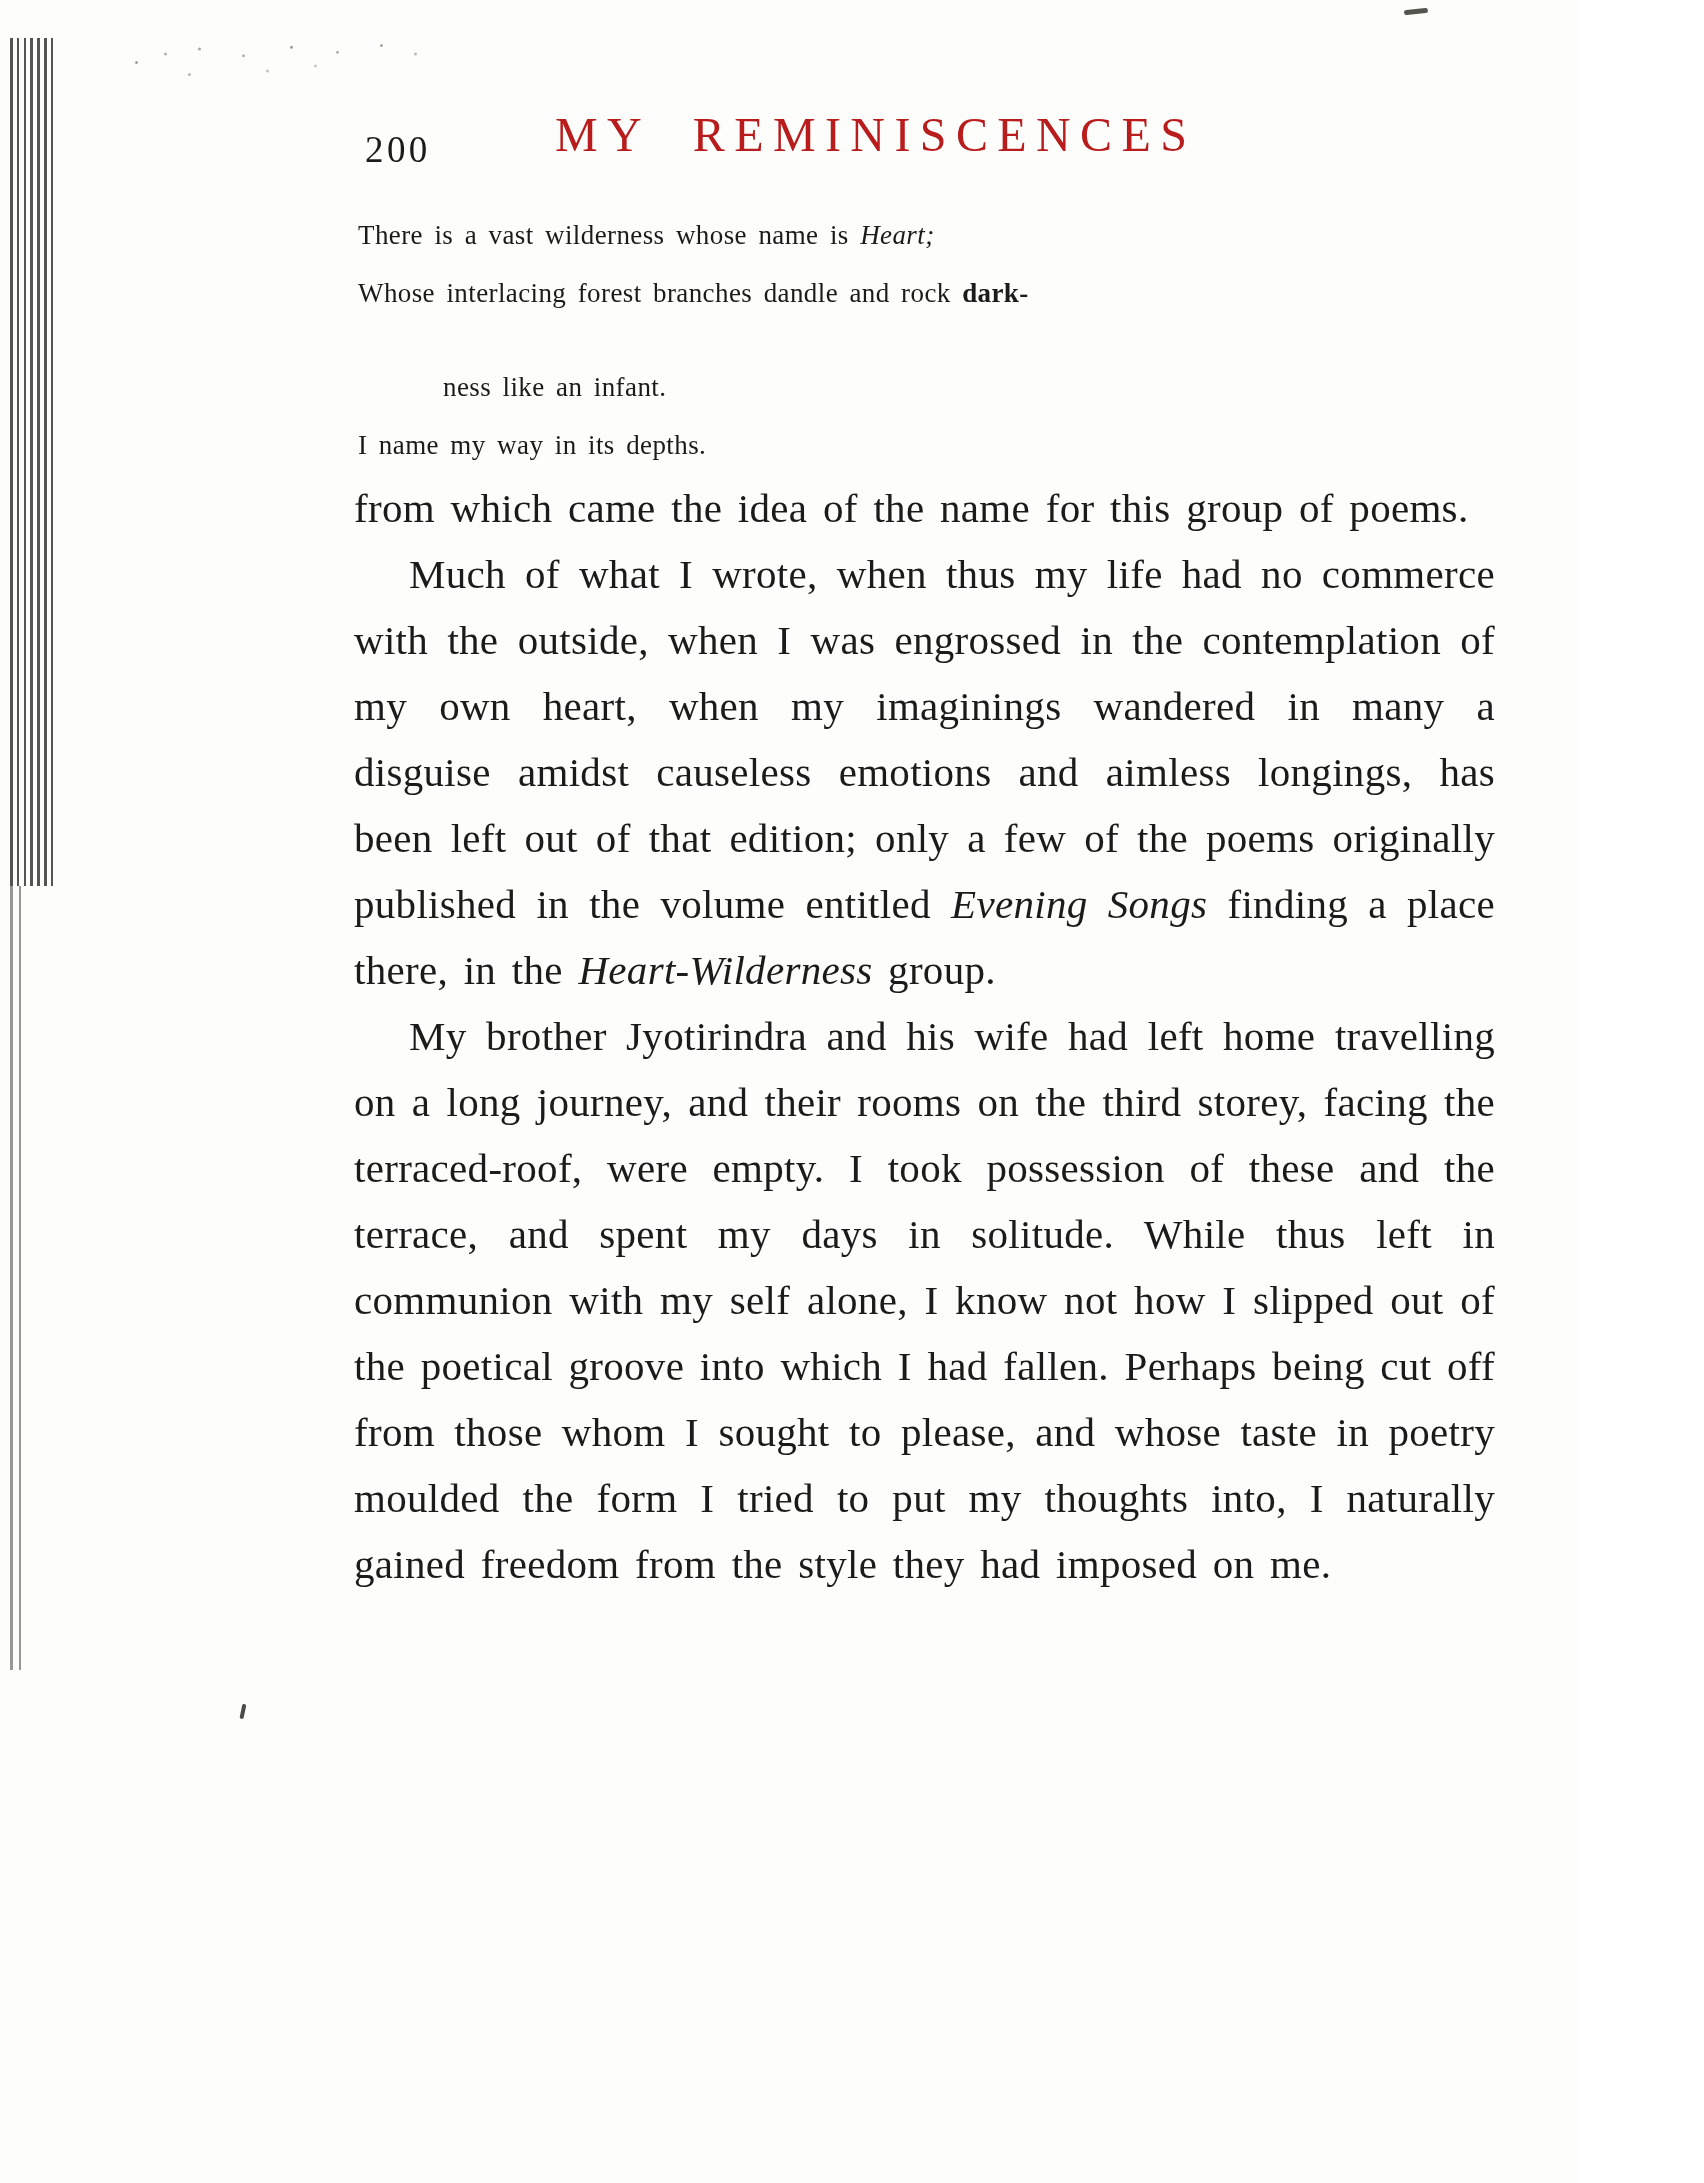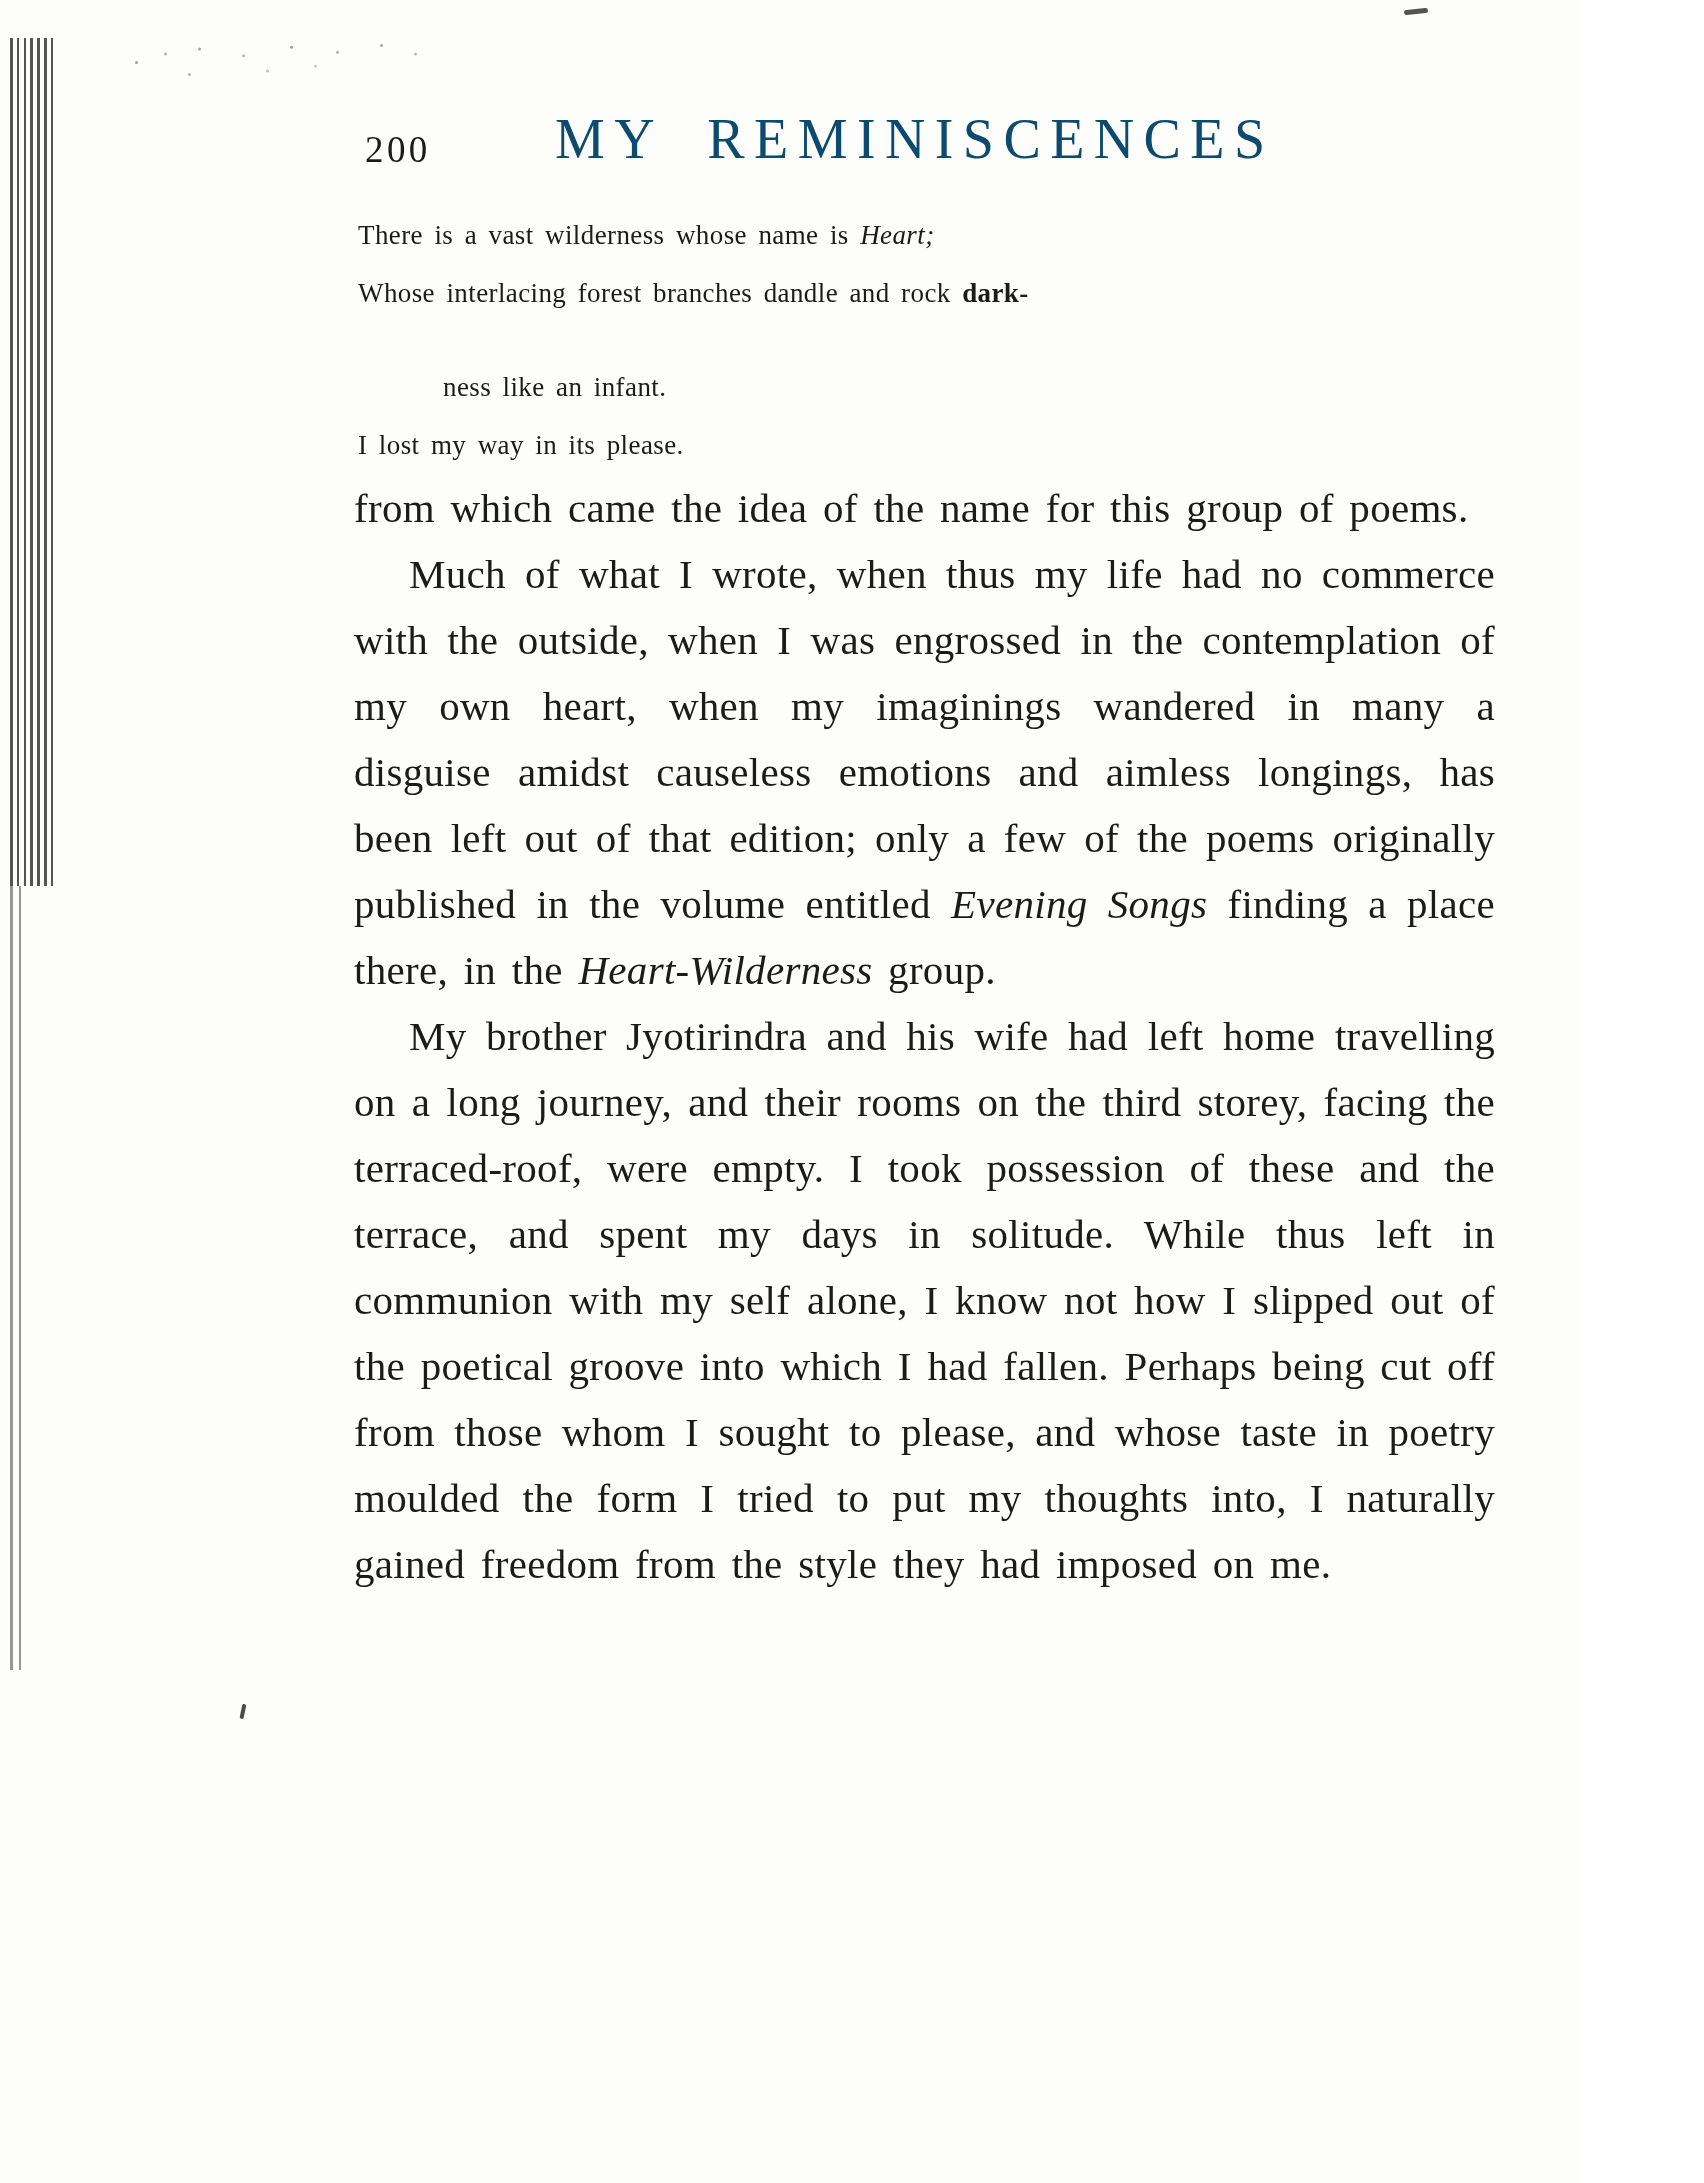--- a/index.html
+++ b/index.html
@@ -97,25 +97,25 @@
   .page-number {
     position: absolute;
     left: 365px; top: 128px;
     font-size: 37px;
     letter-spacing: 3.4px;
   }
   .title {
     position: absolute;
     left: 555px; top: 107px;
     margin: 0;
-    font-size: 56px;
+    font-size: 48px;
     font-weight: normal;
     letter-spacing: 9.4px;
     word-spacing: 22px;
-    color: #0c4a6e;
+    color: #b91c1c;
   }
 
   
   .poem {
     position: absolute;
     left: 358px; top: 206px;
     width: 1210px;
     font-size: 27px;
     line-height: 58px;
     letter-spacing: 0.4px;
@@ -161,21 +161,21 @@
   <div class="speckles"></div>
   <div class="stray-quote"></div>
 
   <span class="page-number">200</span>
   <h1 class="title">MY REMINISCENCES</h1>
 
   <div class="poem">
     <p class="poem-line"><span>There is a vast wilderness whose name is </span><em>Heart;</em></p>
     <p class="poem-line"><span>Whose interlacing forest branches dandle and rock </span><strong>dark-</strong></p>
     <p class="poem-line hang"><span>ness like an infant.</span></p>
-    <p class="poem-line"><span>I lost my way in its please.</span></p>
+    <p class="poem-line"><span>I name my way in its depths.</span></p>
   </div>
 
   <main class="content">
     <p class="para no-indent">from which came the idea of the name for this group of poems.</p>
 
     <p class="para"><span>Much of what I wrote, when thus my life had no commerce with the outside, when I was engrossed in the contemplation of my own heart, when my imaginings wandered in many a disguise amidst causeless emotions and aimless longings, has been left out of that edition; only a few of the poems originally published in the volume entitled </span><em>Evening Songs</em><span> finding a place there, in the </span><em>Heart-Wilderness</em><span> group.</span></p>
 
     <p class="para">My brother Jyotirindra and his wife had left home travelling on a long journey, and their rooms on the third storey, facing the terraced-roof, were empty. I took possession of these and the terrace, and spent my days in solitude. While thus left in communion with my self alone, I know not how I slipped out of the poetical groove into which I had fallen. Perhaps being cut off from those whom I sought to please, and whose taste in poetry moulded the form I tried to put my thoughts into, I naturally gained freedom from the style they had imposed on me.</p>
 
   </main>

